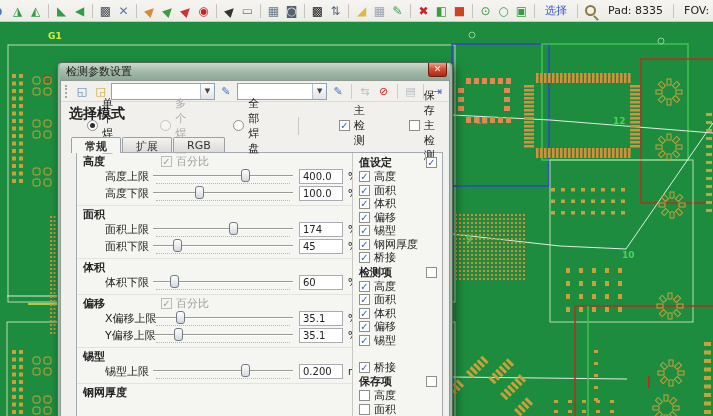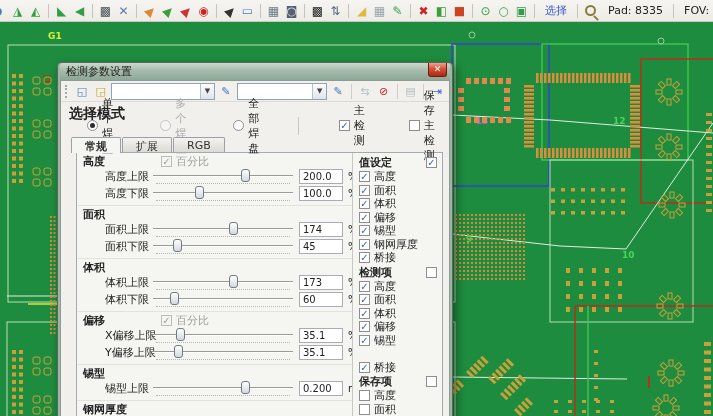--- a/index.html
+++ b/index.html
@@ -977,21 +977,21 @@
               <span class="pct">
                 <span class="cb on gray">✓</span>
                 <span>百分比</span>
               </span>
             </div>
             <div class="srow">
               <span class="slabel">高度上限</span>
               <span class="strack">
                 <span class="knob" style="left: 66%;"></span>
               </span>
-              <span class="sval">200.0</span>
+              <span class="sval">400.0</span>
               <span class="sunit">%</span>
             </div>
             <div class="srow">
               <span class="slabel">高度下限</span>
               <span class="strack">
                 <span class="knob" style="left: 33%;"></span>
               </span>
               <span class="sval">100.0</span>
               <span class="sunit">%</span>
             </div>
@@ -1013,28 +1013,20 @@
               <span class="strack">
                 <span class="knob" style="left: 17%;"></span>
               </span>
               <span class="sval">45</span>
               <span class="sunit">%</span>
             </div>
           </div>
           <div class="grp">
             <div class="ghead">
               <b>体积</b>
-            </div>
-            <div class="srow">
-              <span class="slabel">体积上限</span>
-              <span class="strack">
-                <span class="knob" style="left: 57%;"></span>
-              </span>
-              <span class="sval">173</span>
-              <span class="sunit">%</span>
             </div>
             <div class="srow">
               <span class="slabel">体积下限</span>
               <span class="strack">
                 <span class="knob" style="left: 15%;"></span>
               </span>
               <span class="sval">60</span>
               <span class="sunit">%</span>
             </div>
           </div>

